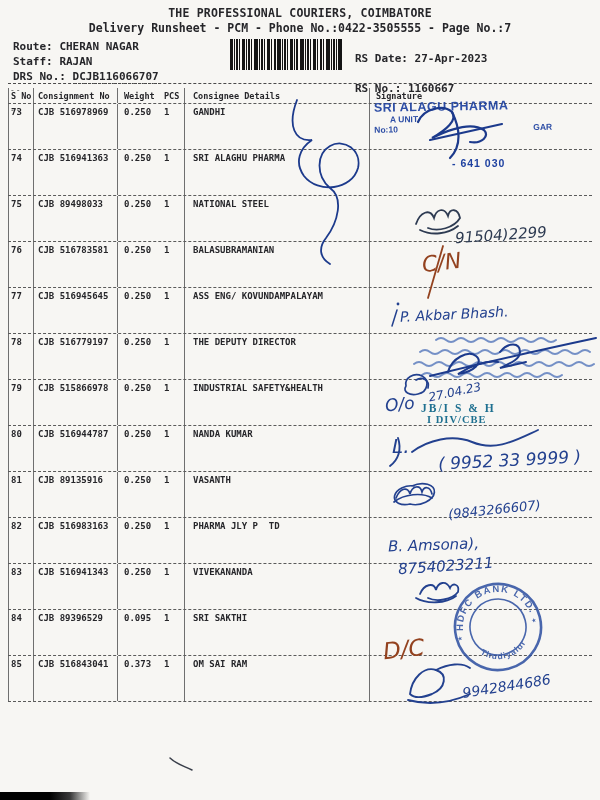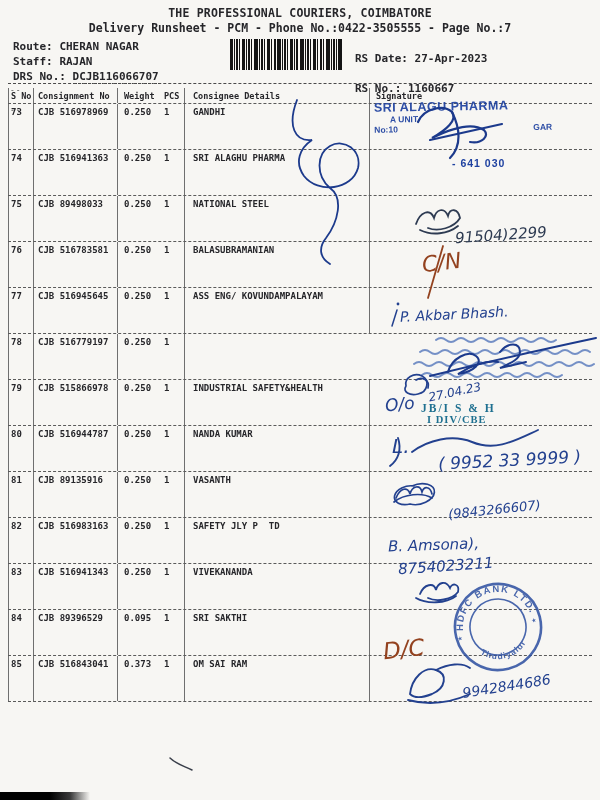--- a/index.html
+++ b/index.html
@@ -149,20 +149,21 @@
       <div class="c c3 bl">0.250</div>
       <div class="c c4">1</div>
       <div class="c c5 bl">ASS ENG/ KOVUNDAMPALAYAM</div>
       <div class="c c6 bl"></div>
     </div>
     <div class="trow tdata">
       <div class="c c1 bl">78</div>
       <div class="c c2 bl">CJB 516779197</div>
       <div class="c c3 bl">0.250</div>
       <div class="c c4">1</div>
+      <div class="c c5 bl">THE DEPUTY DIRECTOR</div>
       <div class="c c6 bl"></div>
     </div>
     <div class="trow tdata">
       <div class="c c1 bl">79</div>
       <div class="c c2 bl">CJB 515866978</div>
       <div class="c c3 bl">0.250</div>
       <div class="c c4">1</div>
       <div class="c c5 bl">INDUSTRIAL SAFETY&amp;HEALTH</div>
       <div class="c c6 bl"></div>
     </div>
@@ -180,21 +181,21 @@
       <div class="c c3 bl">0.250</div>
       <div class="c c4">1</div>
       <div class="c c5 bl">VASANTH</div>
       <div class="c c6 bl"></div>
     </div>
     <div class="trow tdata">
       <div class="c c1 bl">82</div>
       <div class="c c2 bl">CJB 516983163</div>
       <div class="c c3 bl">0.250</div>
       <div class="c c4">1</div>
-      <div class="c c5 bl">SAFETY JLY P  TD</div>
+      <div class="c c5 bl">PHARMA JLY P  TD</div>
       <div class="c c6 bl"></div>
     </div>
     <div class="trow tdata">
       <div class="c c1 bl">83</div>
       <div class="c c2 bl">CJB 516941343</div>
       <div class="c c3 bl">0.250</div>
       <div class="c c4">1</div>
       <div class="c c5 bl">VIVEKANANDA</div>
       <div class="c c6 bl"></div>
     </div>

